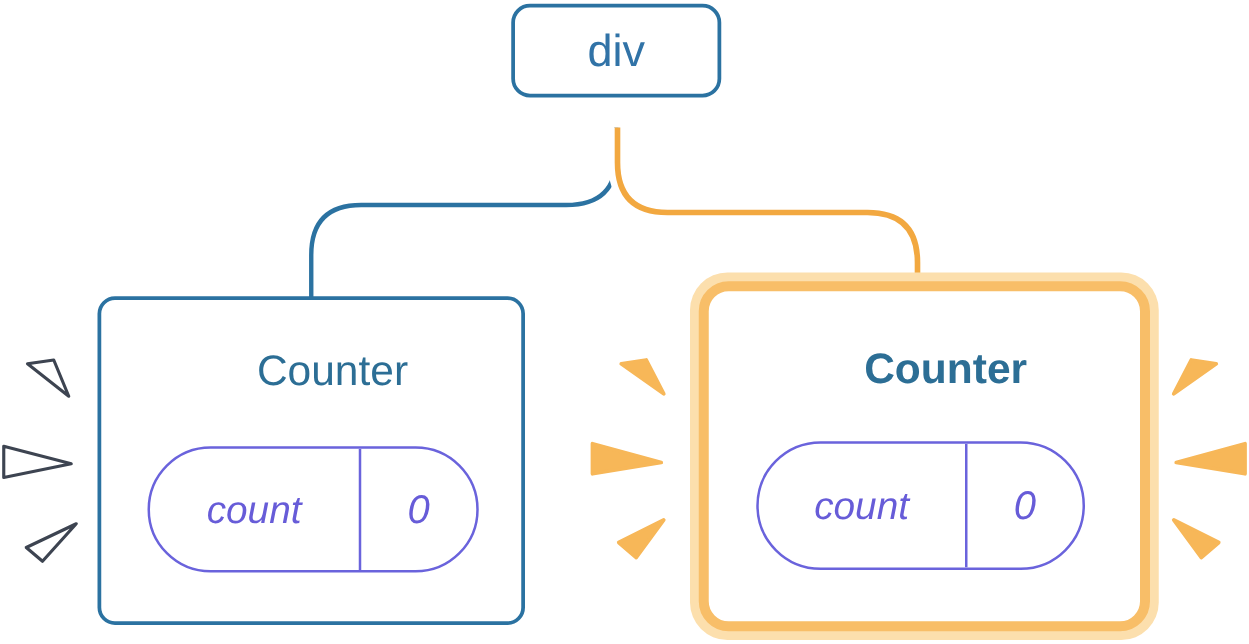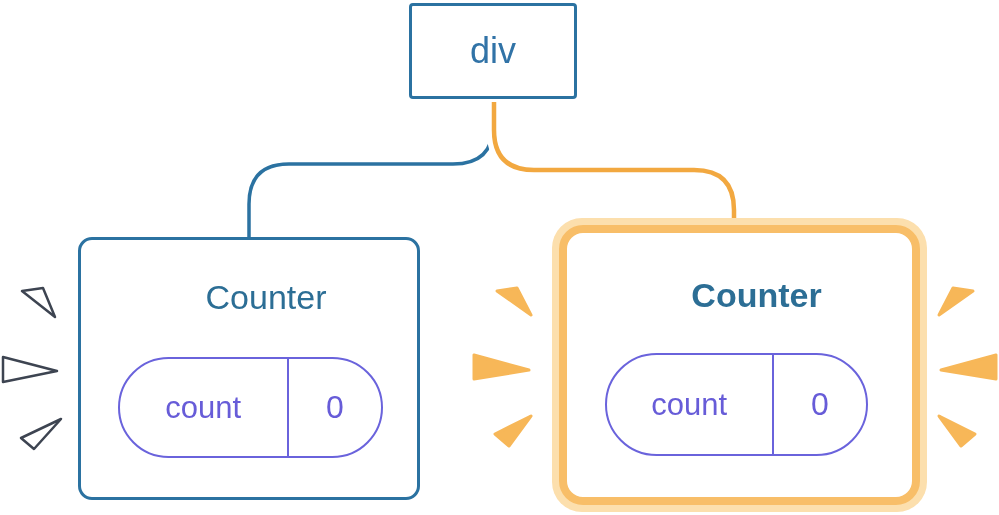--- a/index.html
+++ b/index.html
@@ -15,23 +15,23 @@
     font-family:"Liberation Sans","DejaVu Sans",sans-serif; overflow:hidden;
   }
   svg.artwork{position:absolute; left:0; top:0; z-index:0;}
   .edge-blue{fill:none; stroke:var(--blue); stroke-width:3.5;}
   .edge-casing{fill:none; stroke:#FFFFFF; stroke-width:15;}
   .edge-orange{fill:none; stroke:var(--orange-line); stroke-width:4.5;}
   .sparkle-white{fill:#FFFFFF; stroke:var(--sparkle-outline); stroke-width:2.5; stroke-linejoin:round;}
   .sparkle-orange{fill:var(--orange-sparkle); stroke:var(--orange-sparkle); stroke-width:3; stroke-linejoin:round;}
 
   .node-div{
-    position:absolute; left:409px; top:3px; width:168px; height:96px;
+    position:absolute; left:409px; top:3px; width:168px; height:75px;
     box-sizing:border-box; background:var(--card-bg);
-    border:3.5px solid var(--blue); border-radius:4px; z-index:2;
+    border:3.5px solid var(--blue); border-radius:15px; z-index:2;
     display:flex; align-items:center; justify-content:center;
     font-size:36px; font-weight:500; color:var(--node-text);
   }
   .card-left{
     position:absolute; left:78px; top:237px; width:342px; height:263px;
     box-sizing:border-box; background:var(--card-bg);
     border:3.5px solid var(--blue); border-radius:14px; z-index:2;
   }
   .card-title{
     position:absolute; top:40px; left:0; width:100%; text-align:center;
@@ -44,21 +44,21 @@
   }
   .card-right-inner{
     position:relative; width:100%; height:100%; box-sizing:border-box;
     background:var(--card-bg); border:8px solid var(--orange-border);
     border-radius:24px;
   }
   .card-right-inner .card-title{ top:45px; font-weight:800; }
   .pill{
     position:absolute; box-sizing:border-box;
     border:2.5px solid var(--purple); border-radius:52px;
-    display:flex; align-items:stretch; overflow:hidden; background:var(--card-bg);
+    display:flex; align-items:stretch; overflow:hidden; background:var(--card-bg);font-style:italic;
   }
   .pill-left{ left:37px; top:117px; width:265px; height:101px; }
   .pill-right{ left:38px; top:120px; width:263px; height:103px; }
   .pill-key{
     flex:1; display:flex; align-items:center; justify-content:center;
     font-size:31px; color:var(--purple-text);
   }
   .pill-divider{ width:2.5px; background:var(--purple); }
   .pill-value{
     width:92px; display:flex; align-items:center; justify-content:center;

